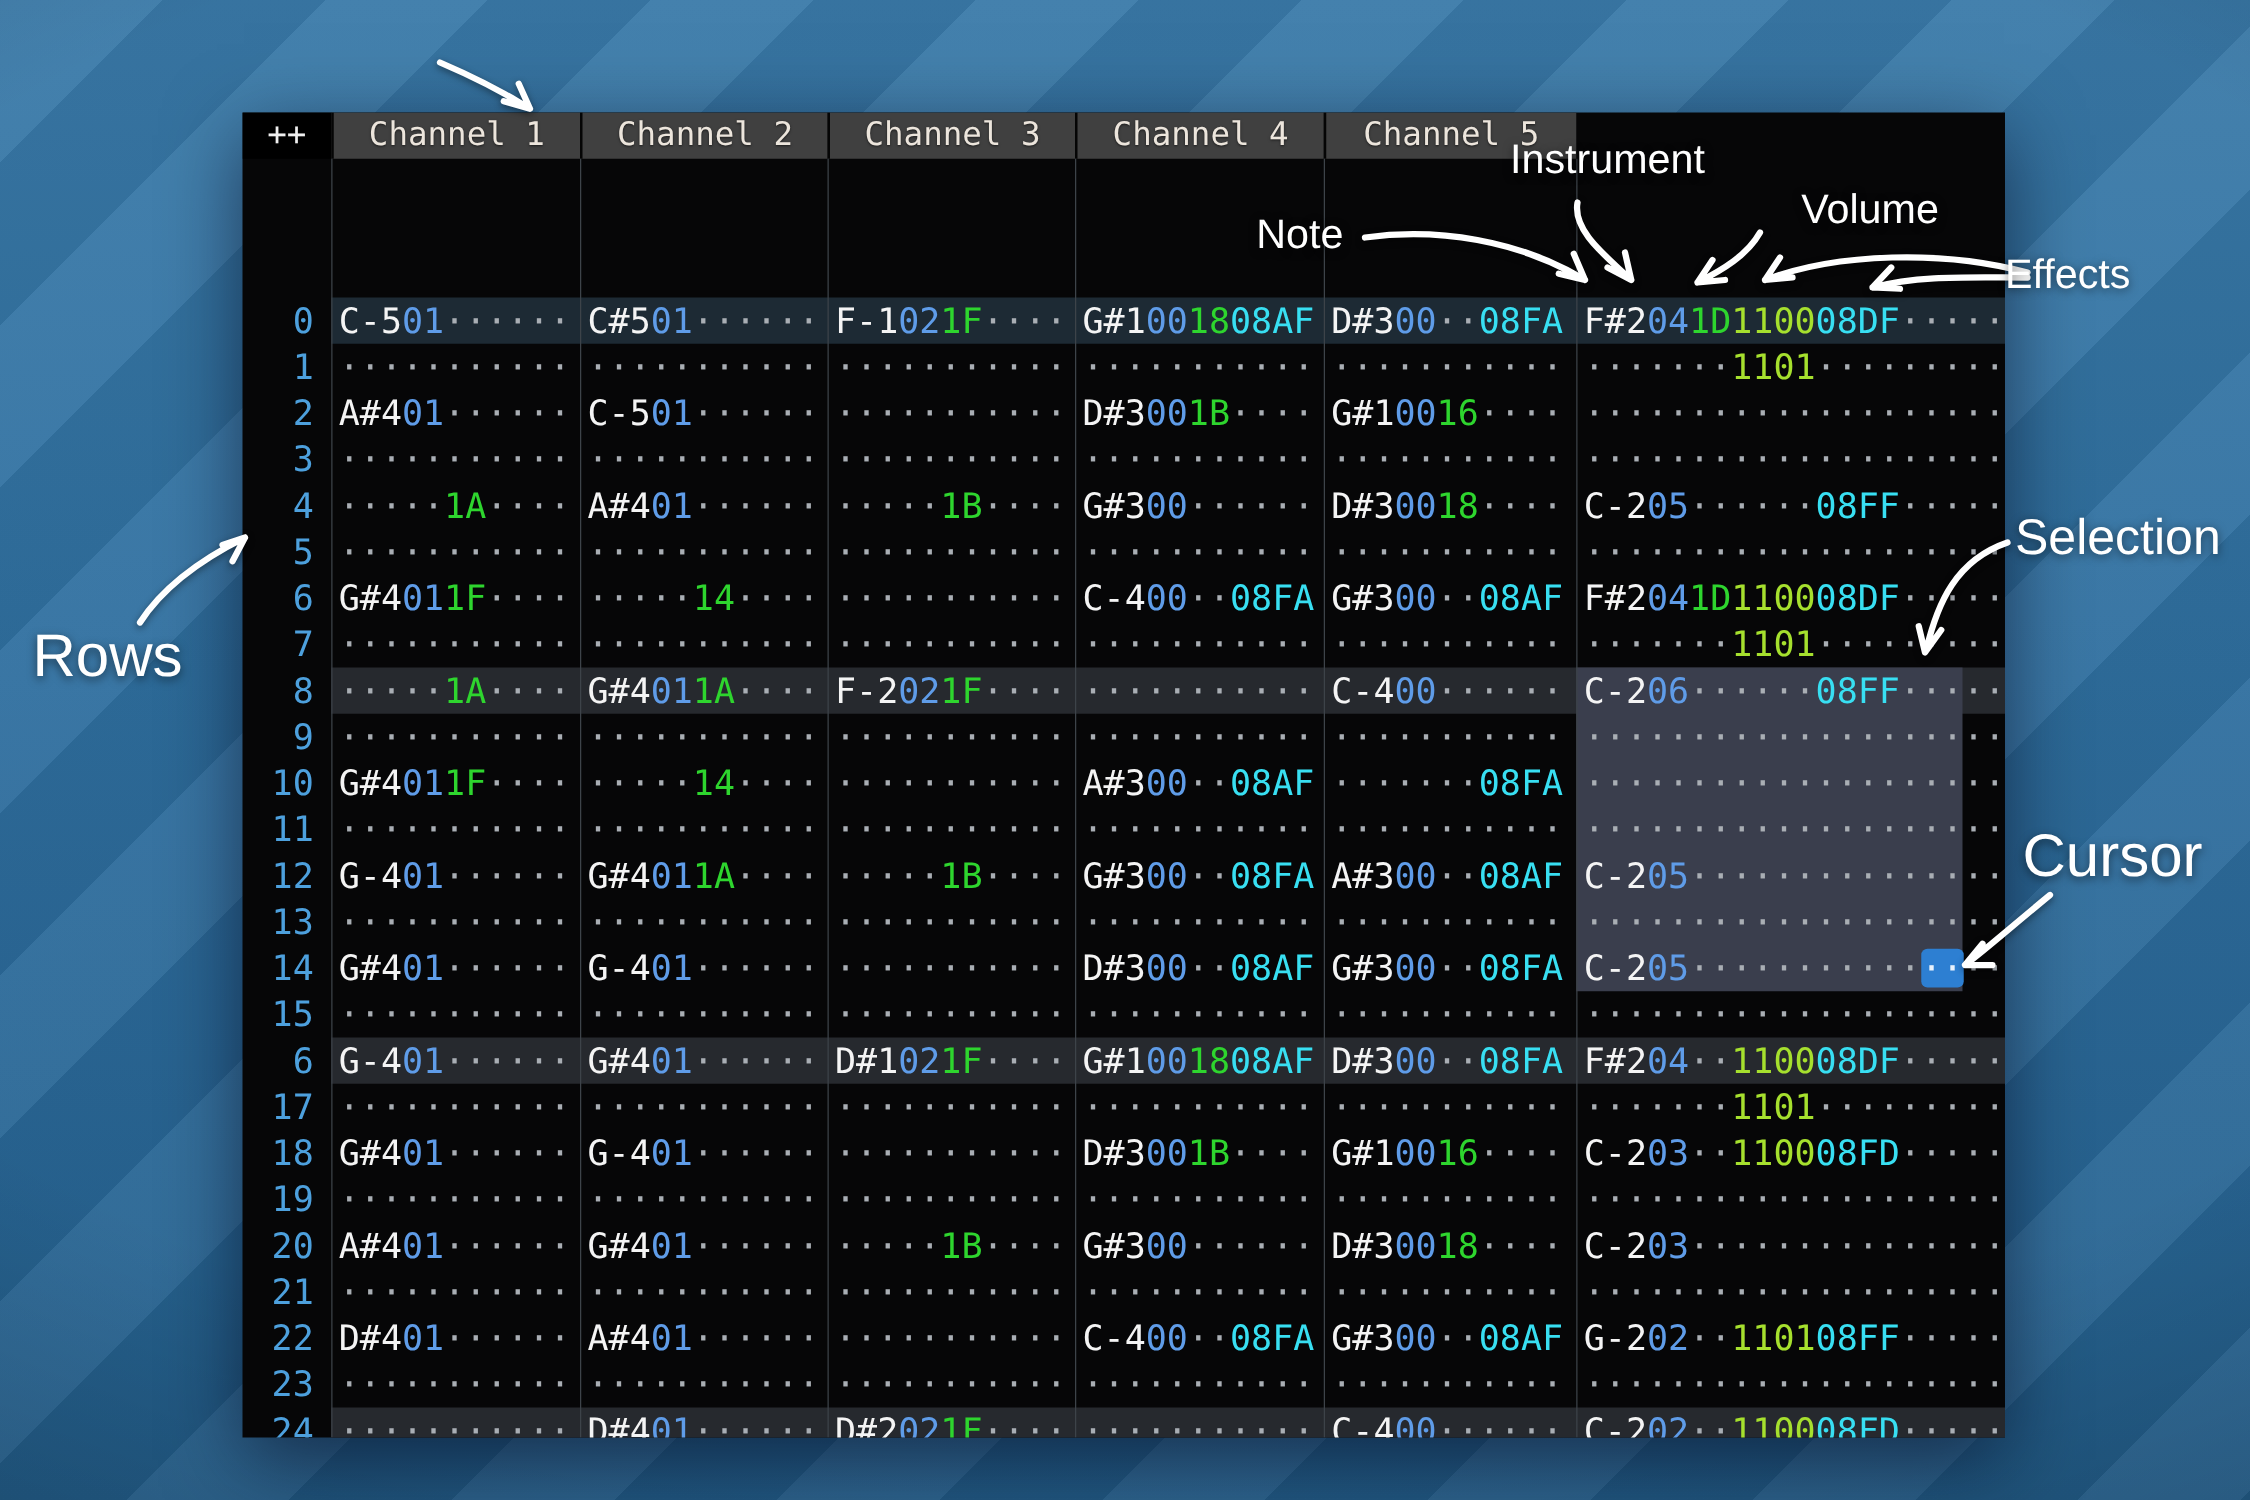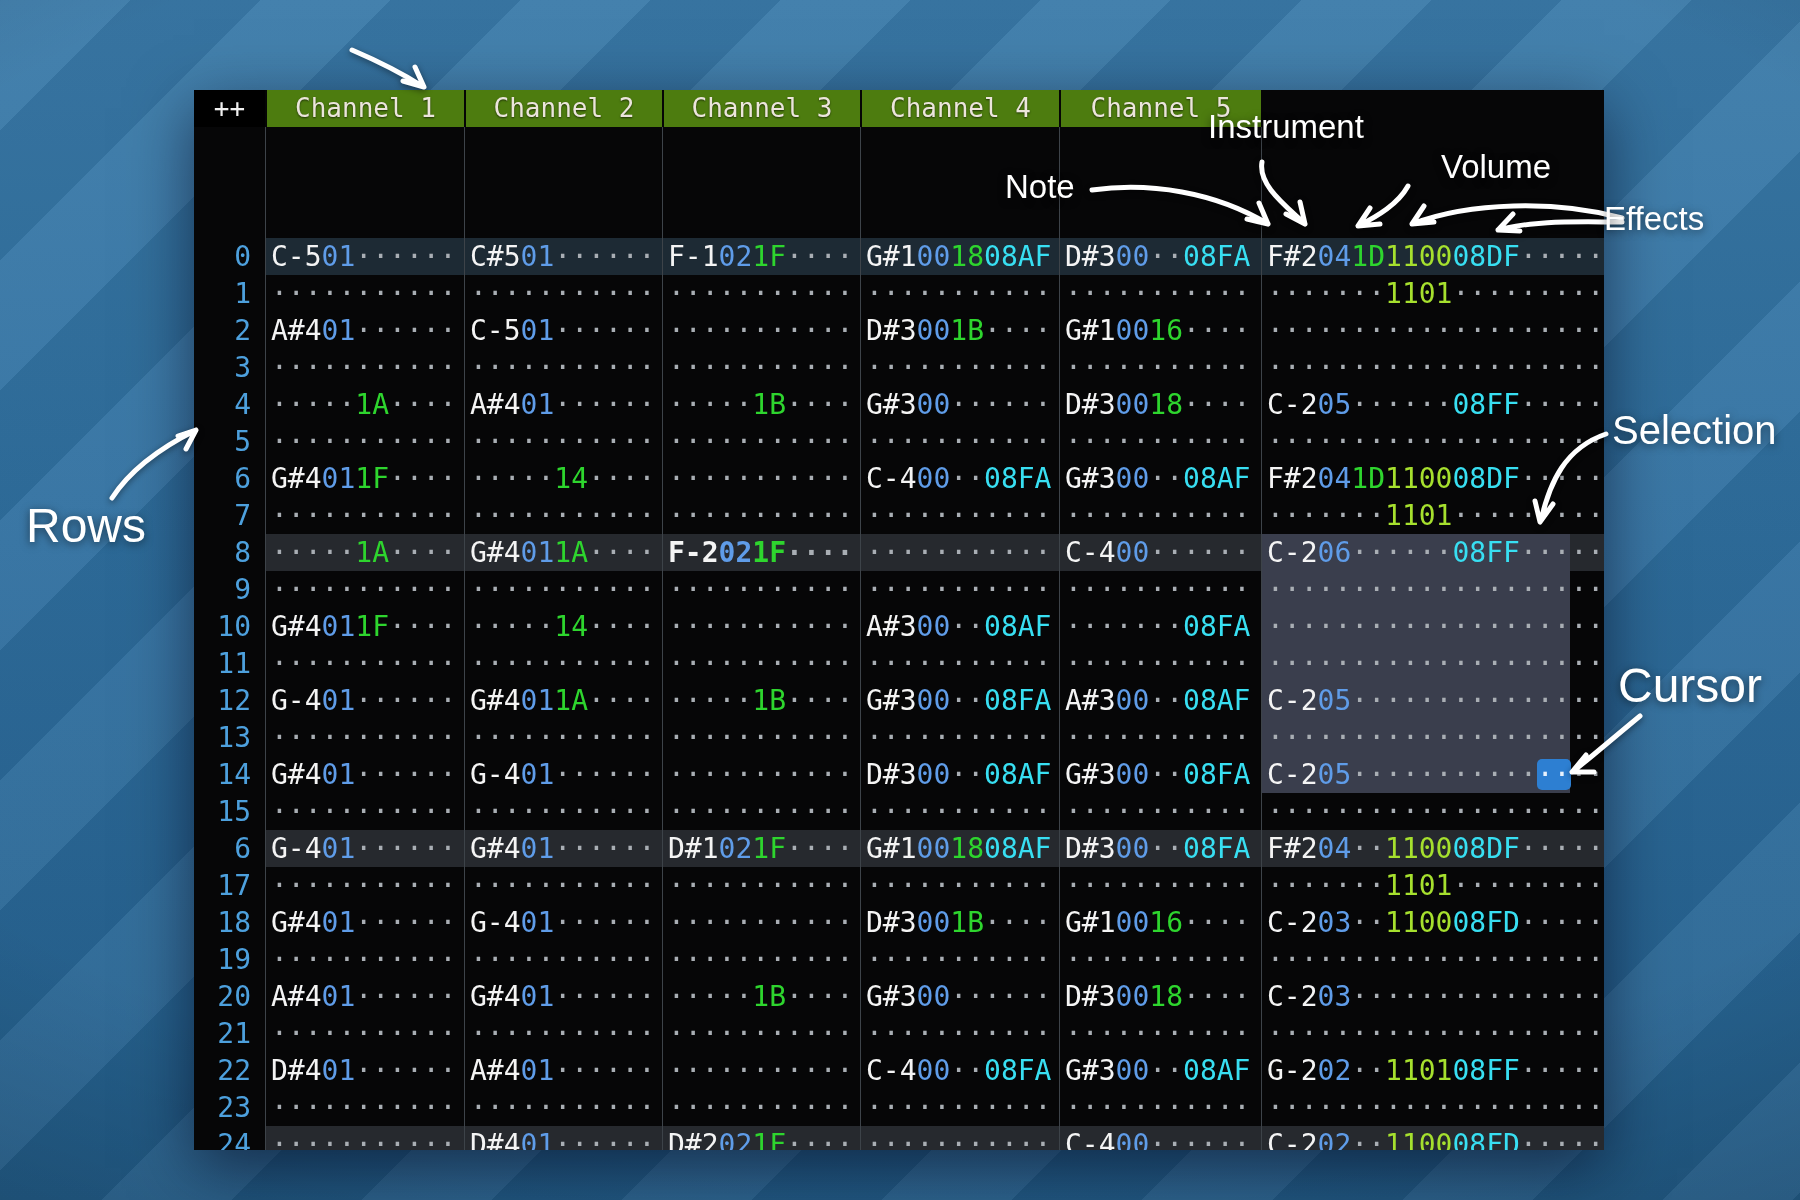--- a/index.html
+++ b/index.html
@@ -11,21 +11,21 @@
       background:repeating-linear-gradient(135deg,rgba(255,255,255,0.05) 0 92px,rgba(0,0,0,0.055) 92px 184px);}
   .bg-vignette{position:absolute;inset:0;
       background:radial-gradient(120% 95% at 50% 42%,rgba(0,0,0,0) 55%,rgba(0,0,0,0.30) 100%);}
 
   .tracker{position:absolute;left:194px;top:90px;width:1410px;height:1060px;
            background:#060607;box-shadow:0 18px 60px rgba(0,0,20,.55);overflow:hidden;}
 
   .thead{position:absolute;top:0;left:0;width:100%;height:37px;display:flex;
          font-family:"DejaVu Sans Mono",monospace;font-size:26px;line-height:37px;}
   .th-corner{width:71px;background:#000;color:#f0f0f0;text-align:center;}
-  .th-ch{background:#4d7c0f;color:#ece5dc;text-align:center;border-left:2px solid #050505;
+  .th-ch{background:#404040;color:#ece5dc;text-align:center;border-left:2px solid #050505;
          box-sizing:border-box;white-space:pre;text-shadow:0 1px 2px rgba(0,0,0,.6);}
   .th-ch.last{text-align:left;padding-left:28px;}
 
   .vline{position:absolute;top:37px;bottom:0;width:1px;background:#3d4349;z-index:3;}
 
   .rows{position:absolute;left:0;top:148px;width:100%;
         font-family:"DejaVu Sans Mono",monospace;font-size:28px;line-height:37px;}
   .prow{display:flex;height:37px;}
   .rn{width:71px;box-sizing:border-box;text-align:right;padding-right:14px;color:#4da0dd;}
   .cells{display:flex;flex:1;}
@@ -162,21 +162,21 @@
             <div class="cell" style="width: 199px;"><span class="t"><span class="d">·</span><span class="d">·</span><span class="d">·</span><span class="d">·</span><span class="d">·</span><span class="d">·</span><span class="d">·</span><span class="d">·</span><span class="d">·</span><span class="d">·</span><span class="d">·</span></span></div>
             <div class="cell" style="width: 202px;"><span class="t"><span class="d">·</span><span class="d">·</span><span class="d">·</span><span class="d">·</span><span class="d">·</span><span class="d">·</span><span class="d">·</span><span class="d">·</span><span class="d">·</span><span class="d">·</span><span class="d">·</span></span></div>
             <div class="cell" style="width: 343px;"><span class="t"><span class="d">·</span><span class="d">·</span><span class="d">·</span><span class="d">·</span><span class="d">·</span><span class="d">·</span><span class="d">·</span><span class="f1">1</span><span class="f1">1</span><span class="f1">0</span><span class="f1">1</span><span class="d">·</span><span class="d">·</span><span class="d">·</span><span class="d">·</span><span class="d">·</span><span class="d">·</span><span class="d">·</span><span class="d">·</span><span class="d">·</span></span></div>
           </div>
         </div>
         <div class="prow">
           <div class="rn">8</div>
           <div class="cells hl-g">
             <div class="cell" style="width: 199px;"><span class="t"><span class="d">·</span><span class="d">·</span><span class="d">·</span><span class="d">·</span><span class="d">·</span><span class="v">1</span><span class="v">A</span><span class="d">·</span><span class="d">·</span><span class="d">·</span><span class="d">·</span></span></div>
             <div class="cell" style="width: 198px;"><span class="t"><span class="n">G</span><span class="n">#</span><span class="n">4</span><span class="i">0</span><span class="i">1</span><span class="v">1</span><span class="v">A</span><span class="d">·</span><span class="d">·</span><span class="d">·</span><span class="d">·</span></span></div>
-            <div class="cell" style="width: 198px; font-weight: bold;"><span class="t"><span class="n">F</span><span class="n">-</span><span class="n">2</span><span class="i">0</span><span class="i">2</span><span class="v">1</span><span class="v">F</span><span class="d">·</span><span class="d">·</span><span class="d">·</span><span class="d">·</span></span></div>
+            <div class="cell" style="width: 198px;"><span class="t"><span class="n">F</span><span class="n">-</span><span class="n">2</span><span class="i">0</span><span class="i">2</span><span class="v">1</span><span class="v">F</span><span class="d">·</span><span class="d">·</span><span class="d">·</span><span class="d">·</span></span></div>
             <div class="cell" style="width: 199px;"><span class="t"><span class="d">·</span><span class="d">·</span><span class="d">·</span><span class="d">·</span><span class="d">·</span><span class="d">·</span><span class="d">·</span><span class="d">·</span><span class="d">·</span><span class="d">·</span><span class="d">·</span></span></div>
             <div class="cell" style="width: 202px;"><span class="t"><span class="n">C</span><span class="n">-</span><span class="n">4</span><span class="i">0</span><span class="i">0</span><span class="d">·</span><span class="d">·</span><span class="d">·</span><span class="d">·</span><span class="d">·</span><span class="d">·</span></span></div>
             <div class="cell" style="width: 343px;"><span class="t"><span class="n">C</span><span class="n">-</span><span class="n">2</span><span class="i">0</span><span class="i">6</span><span class="d">·</span><span class="d">·</span><span class="d">·</span><span class="d">·</span><span class="d">·</span><span class="d">·</span><span class="f">0</span><span class="f">8</span><span class="f">F</span><span class="f">F</span><span class="d">·</span><span class="d">·</span><span class="d">·</span><span class="d">·</span><span class="d">·</span></span></div>
           </div>
         </div>
         <div class="prow">
           <div class="rn">9</div>
           <div class="cells">
             <div class="cell" style="width: 199px;"><span class="t"><span class="d">·</span><span class="d">·</span><span class="d">·</span><span class="d">·</span><span class="d">·</span><span class="d">·</span><span class="d">·</span><span class="d">·</span><span class="d">·</span><span class="d">·</span><span class="d">·</span></span></div>
             <div class="cell" style="width: 198px;"><span class="t"><span class="d">·</span><span class="d">·</span><span class="d">·</span><span class="d">·</span><span class="d">·</span><span class="d">·</span><span class="d">·</span><span class="d">·</span><span class="d">·</span><span class="d">·</span><span class="d">·</span></span></div>

